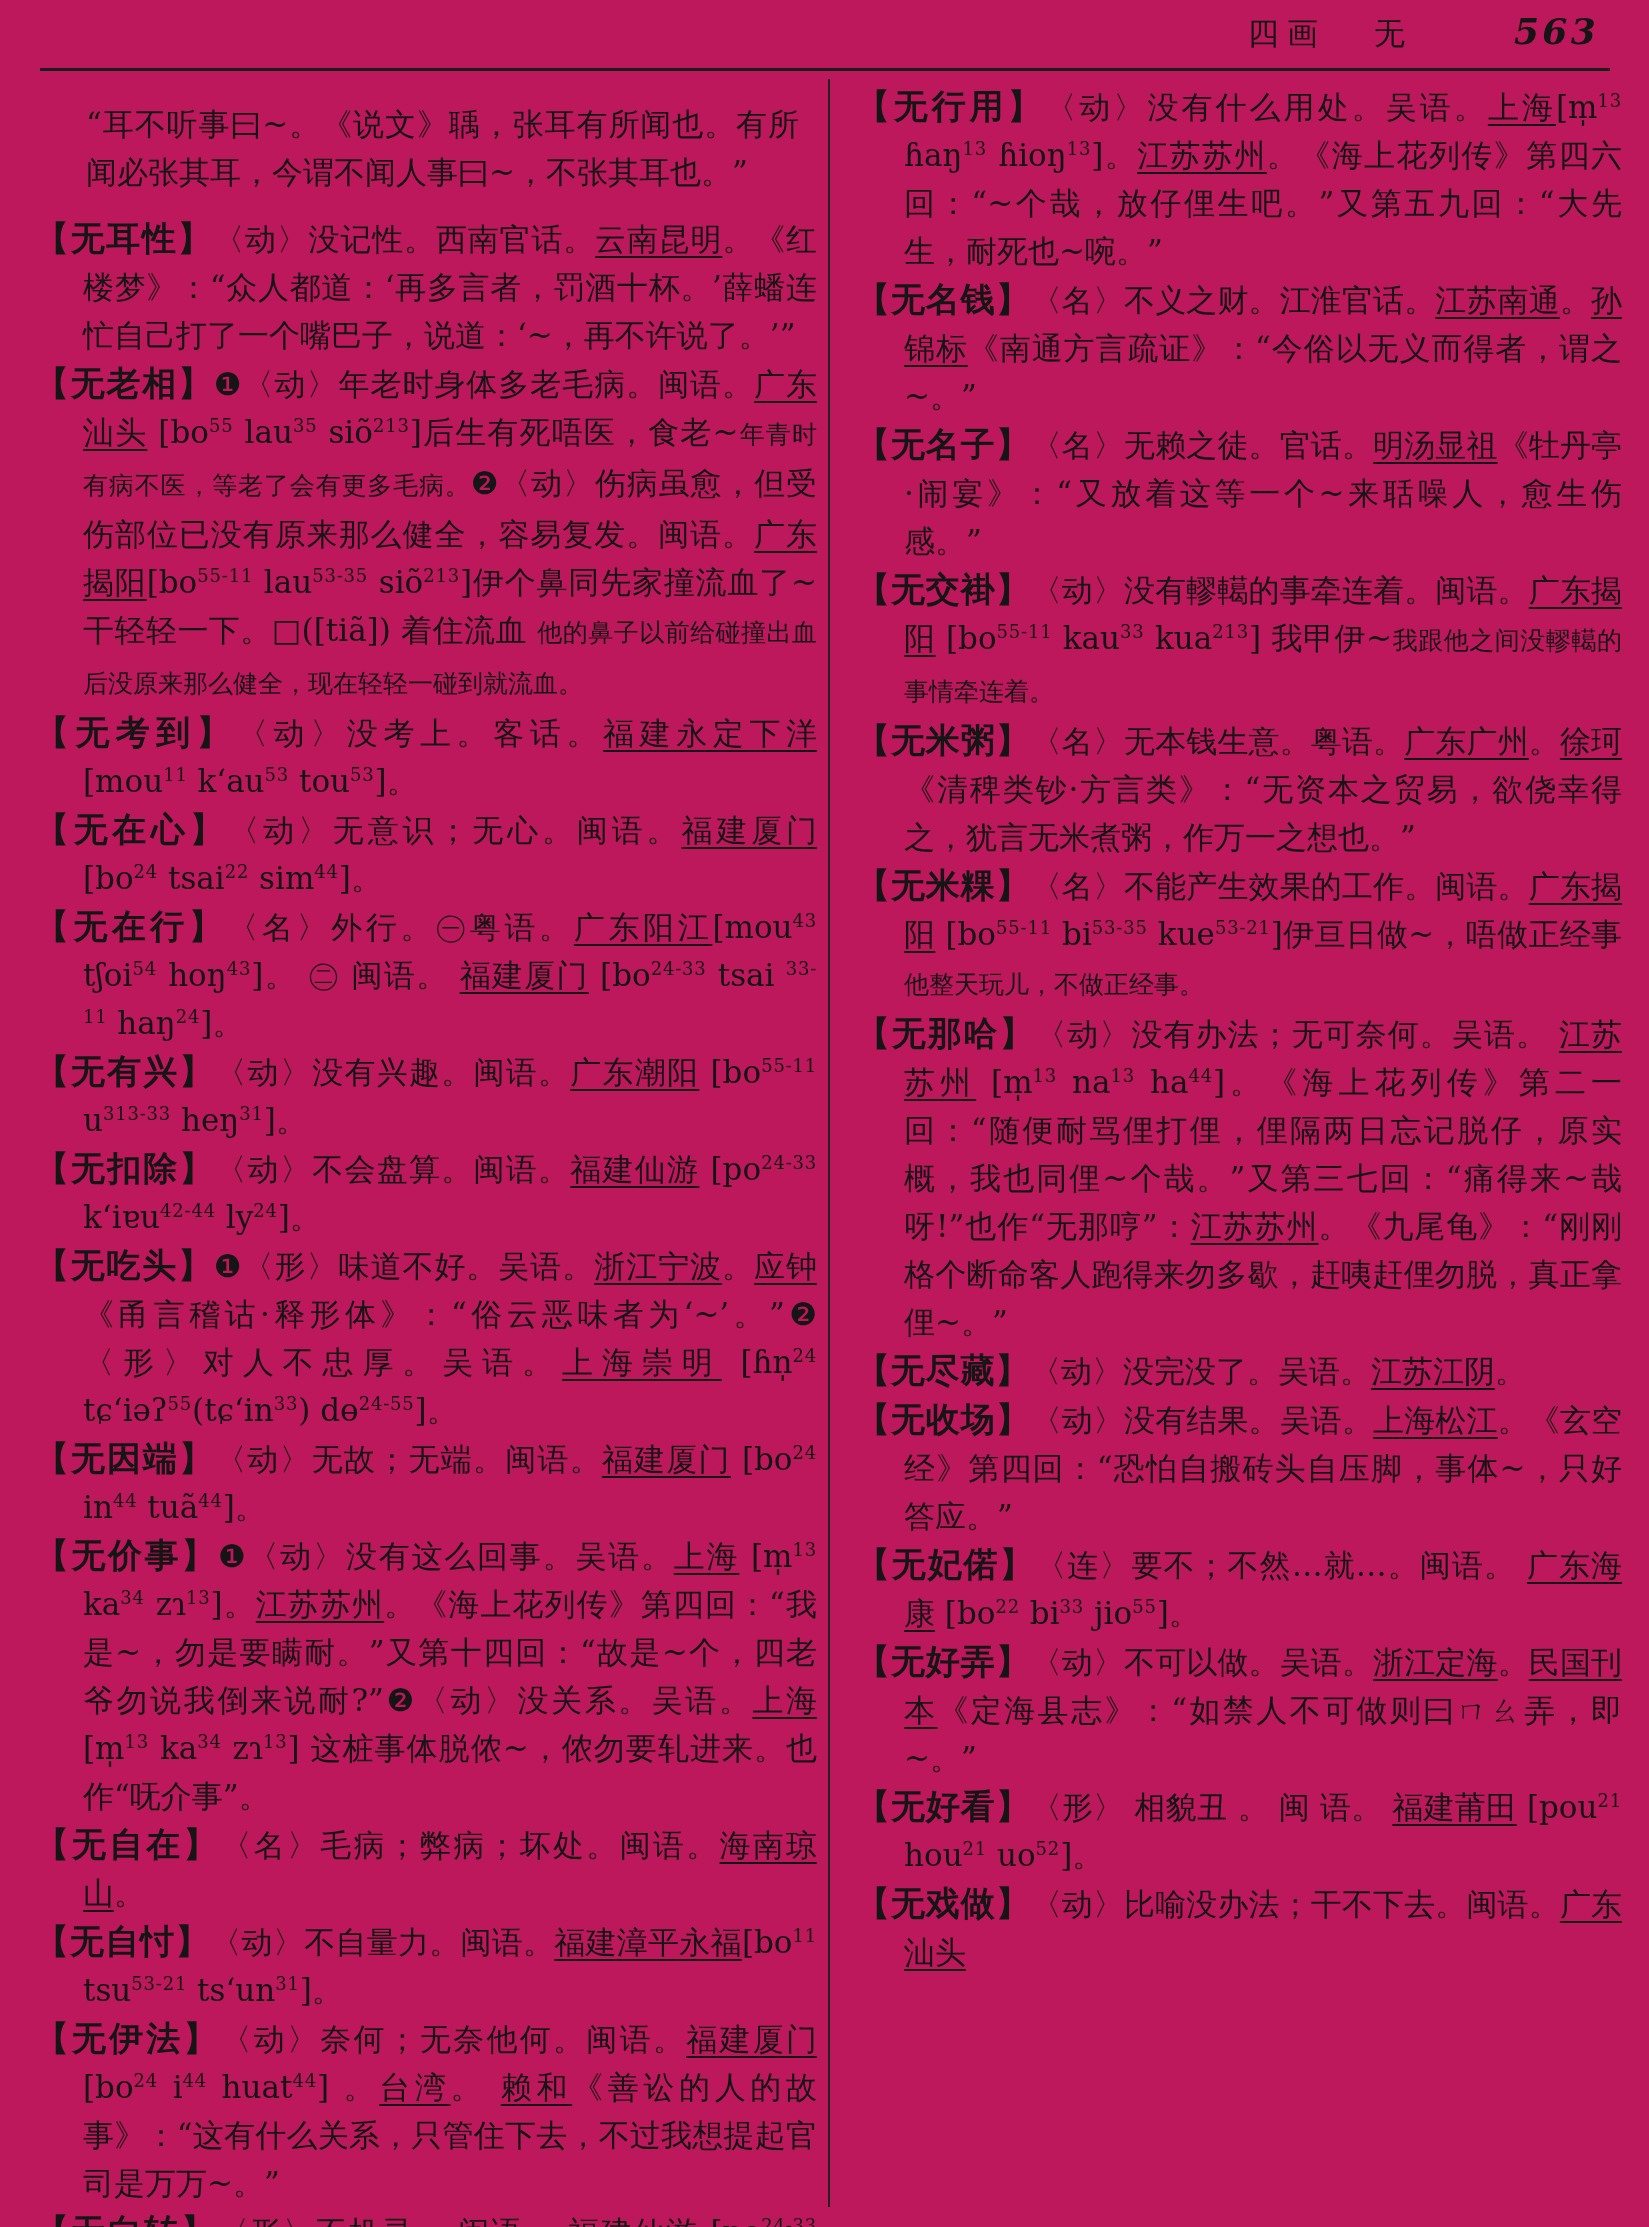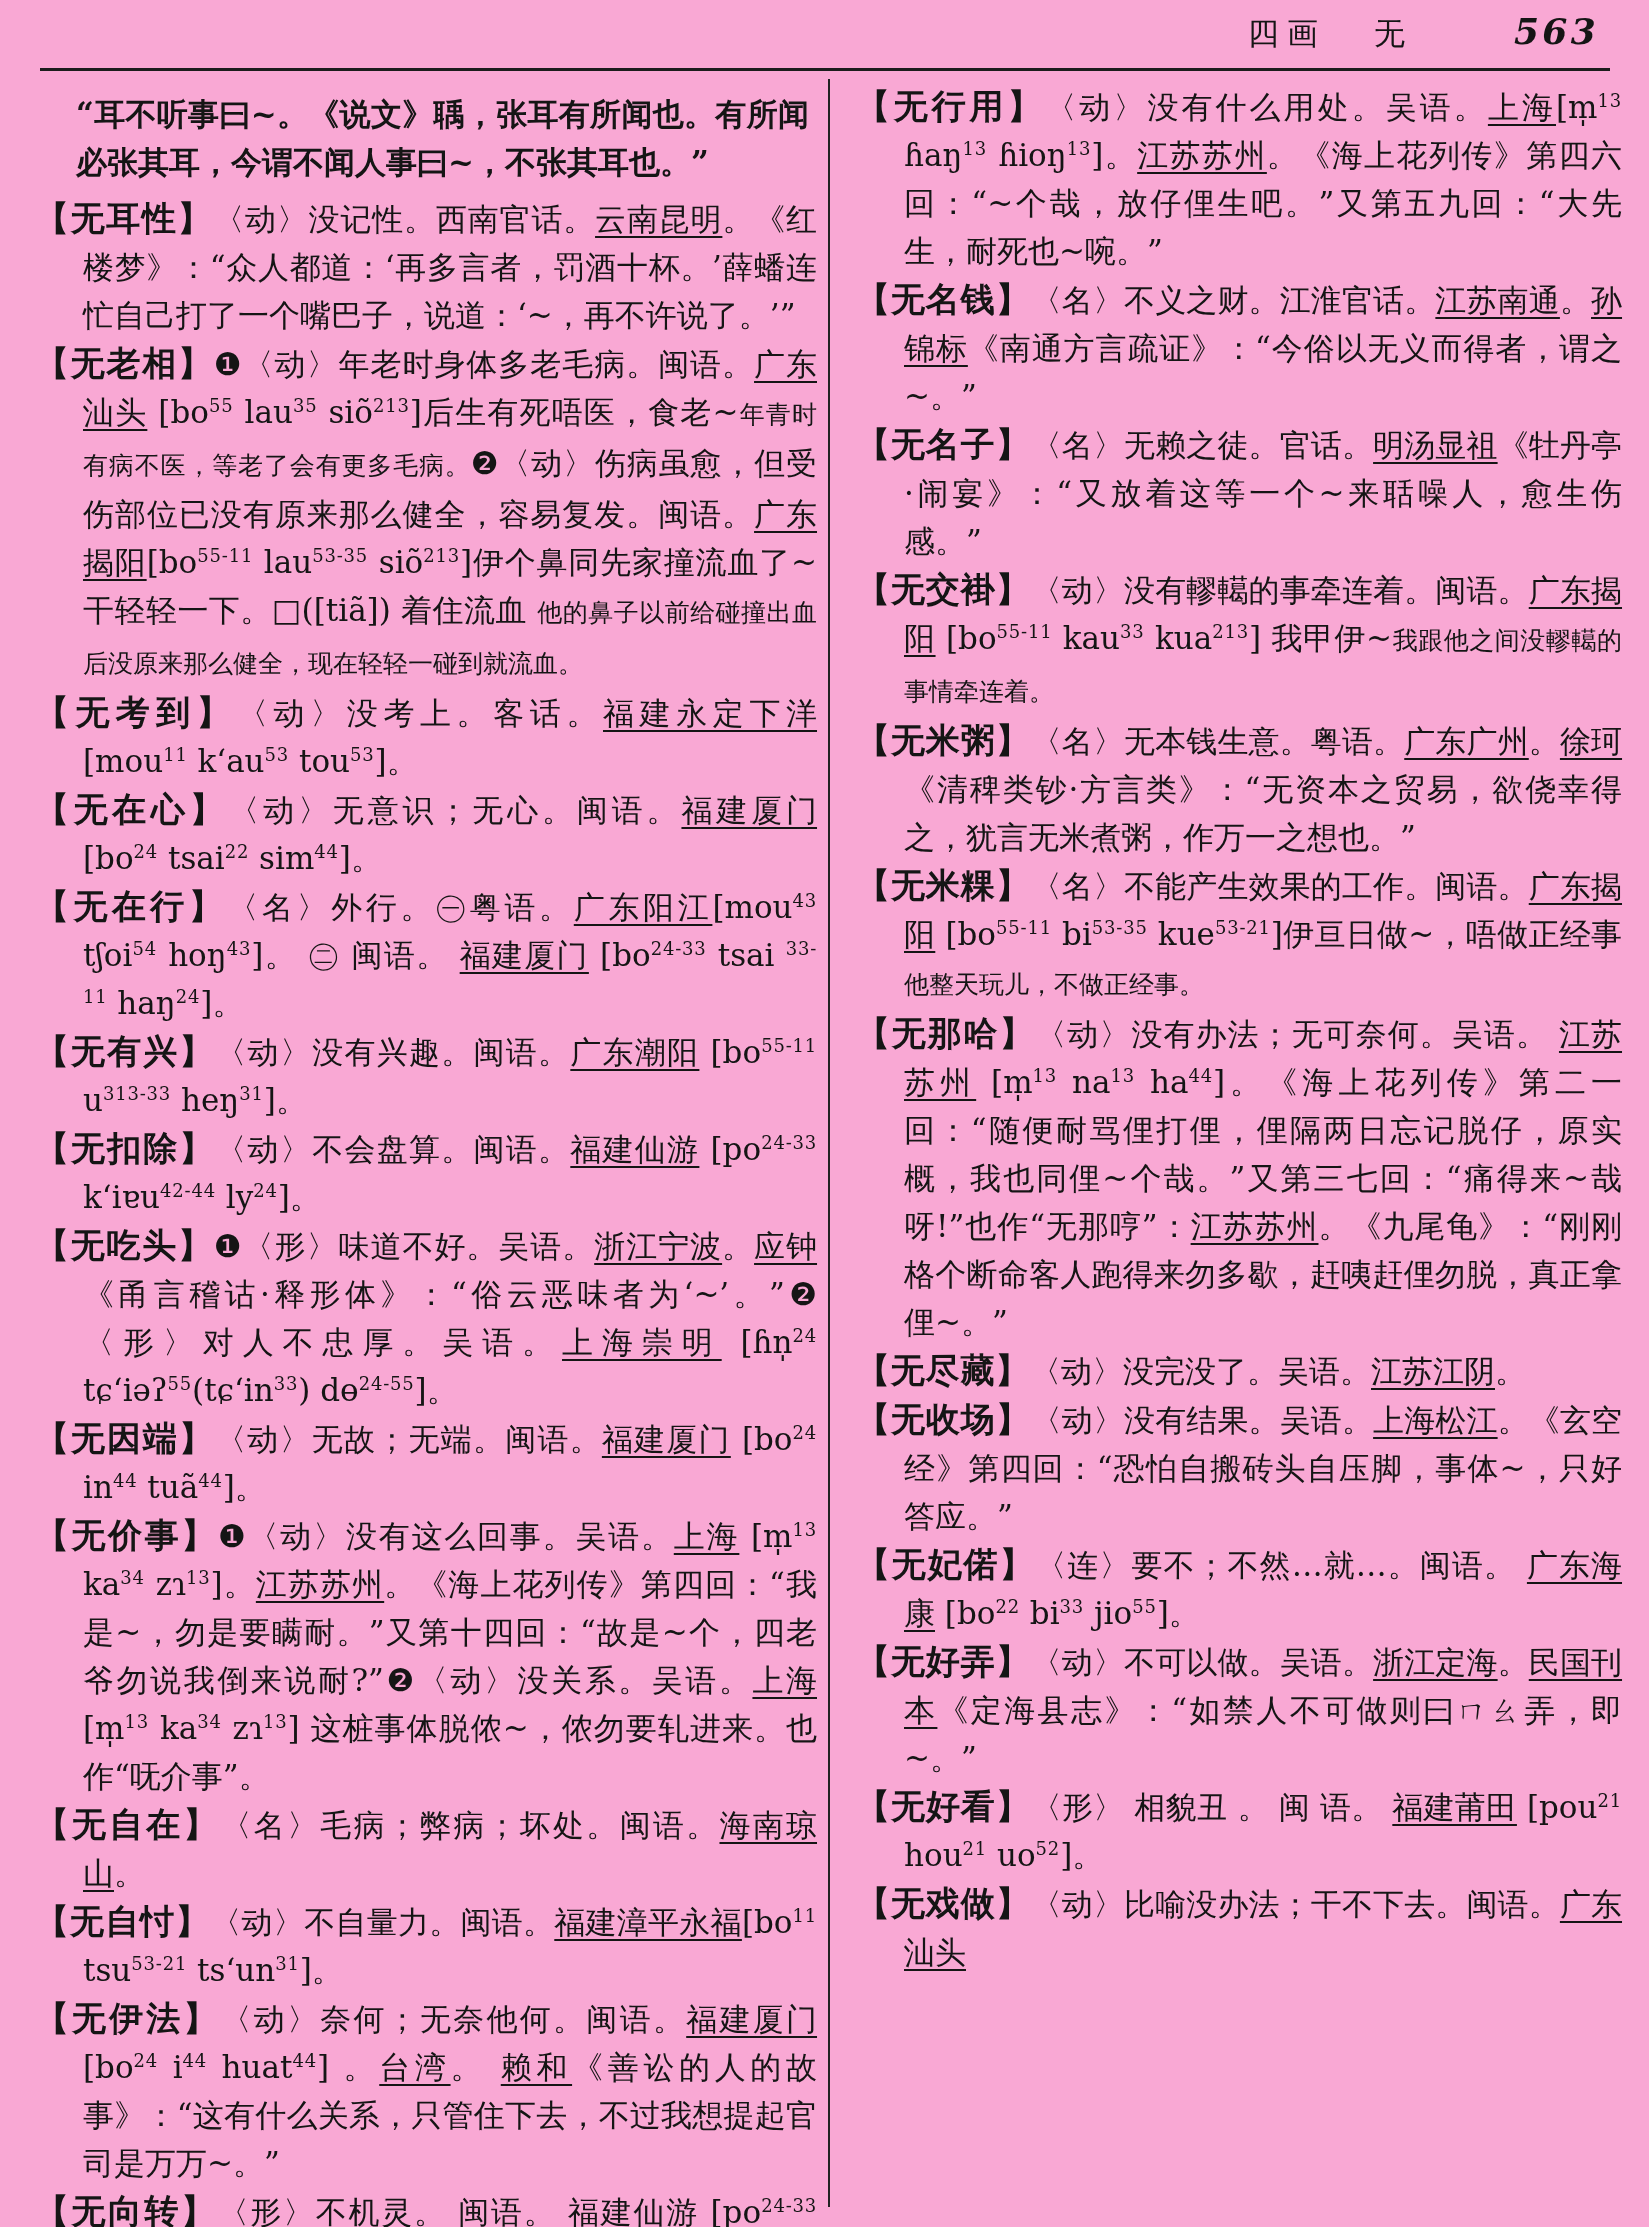--- a/index.html
+++ b/index.html
@@ -1,31 +1,31 @@
 <!DOCTYPE html>
 <html style="font-size:13.2px"><head>
 <meta charset="utf-8">
 <style>
   html,body { margin:0; padding:0; background:#e8e6e1; }
   .page {
     position:relative; width:1650px; height:2227px; margin:0 auto;
-    background:#f9a8d4; color:#151515; overflow:hidden;
+    background:#be185d; color:#151515; overflow:hidden;
     font-family:"DejaVu Serif","Liberation Serif",serif;
   }
   .hdr { position:absolute; top:10px; left:0; right:51px; text-align:right; font-size:31px; white-space:nowrap; }
   .hdr .sec { letter-spacing:8.2px; margin-right:38px; }
   .hdr .chr { margin-right:99px; }
   .hdr .num { font-style:italic; font-weight:bold; font-size:36px; letter-spacing:3.3px; }
   .rule-top { position:absolute; left:40px; right:40px; top:68px; height:3.3px; background:#1c1c1c; }
   .divider { position:absolute; left:828px; top:79px; height:2128px; width:1.6px; background:#222; }
   .col { position:absolute; top:82px; font-size:31px; line-height:48px; text-align:justify; }
   .col-left  { left:35px;  width:782px; }
   .col-right { left:856px; width:766px; }
   p.entry { margin:0; padding-left:48px; text-indent:-48px; }
-  p.cont  { margin:8px; padding-left:33px;font-weight:bold; }
+  p.cont  { margin:18px; padding-left:33px; }
   .hw { font-weight:bold; font-size:34px; letter-spacing:0.8px;margin-top:40px; }
   .run {}
   .u { text-decoration:underline; text-decoration-thickness:2.1px; text-underline-offset:5.8px; }
   .small { font-size:25px; }
   sup.sup { font-size:18px; line-height:0; vertical-align:super; letter-spacing:0.8px; }
 </style>
 </head>
 <body>
 
 <div class="page">

